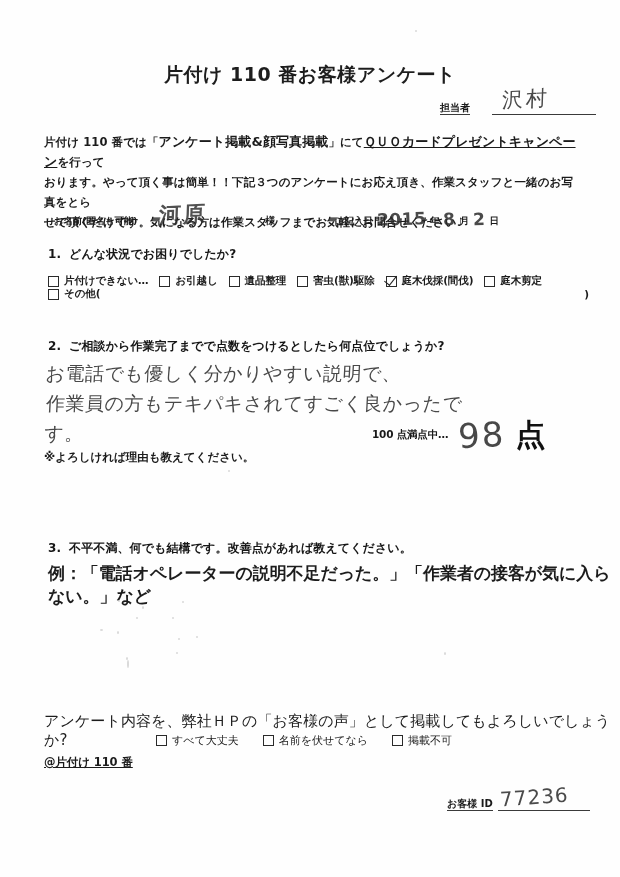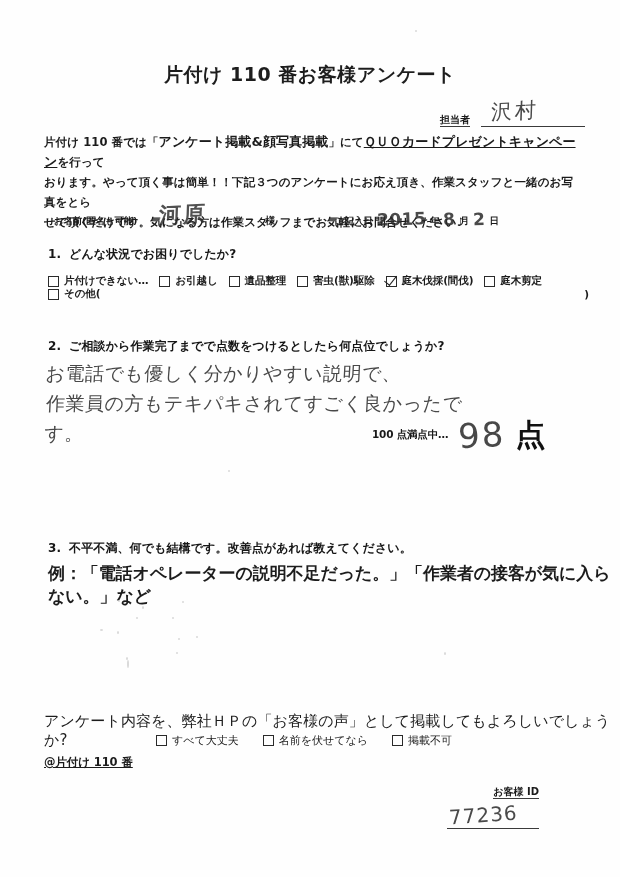--- a/index.html
+++ b/index.html
@@ -30,25 +30,25 @@
     text-align: center;
     font-size: 19px;
     font-weight: bold;
     letter-spacing: 0.5px;
     color: #1d1d1d;
   }
 
   
   .staff-row {
     position: absolute;
-    top: 100px;
+    top: 88px;
     left: 440px;
     display: flex;
     align-items: flex-end;
-    gap: 11px;
+    gap: 22px;
   }
   .staff-label {
     font-size: 10px;
     font-weight: bold;
     border-bottom: 1px solid #3a3a3a;
     padding-bottom: 1px;
     line-height: 1.1;
   }
   .staff-line {
     width: 104px;
@@ -292,21 +292,20 @@
   }
 
   
   .cust-row {
     position: absolute;
     top: 786px;
     left: 447px;
     display: flex;
     align-items: flex-end;
     gap: 5px;
-    flex-direction: column;
   }
   .cust-label {
     font-size: 10px;
     font-weight: bold;
     border-bottom: 1px solid #3a3a3a;
     padding-bottom: 1px;
     line-height: 1.1;
   }
   .cust-line {
     width: 92px;
@@ -420,20 +419,21 @@
     <div>お電話でも優しく分かりやすい説明で、</div>
     <div>作業員の方もテキパキされてすごく良かったです。</div>
   </div>
 
   <div class="score-row">
     <span class="score-of">100 点満点中…</span>
     <span class="hand score-value">98</span>
     <span class="score-unit">点</span>
   </div>
 
+  <div class="note">※よろしければ理由も教えてください。</div>
 
   <div class="q" id="q3">
     <span class="q-num">3.</span><span>不平不満、何でも結構です。改善点があれば教えてください。</span>
   </div>
   <div class="example">例：「電話オペレーターの説明不足だった。」「作業者の接客が気に入らない。」など</div>
 
   <div class="speck" style="left:118px;top:600px;width:2px;height:2px;"></div>
   <div class="speck" style="left:142px;top:606px;width:2px;height:3px;"></div>
   <div class="speck" style="left:136px;top:617px;width:2px;height:2px;"></div>
   <div class="speck" style="left:182px;top:601px;width:2px;height:2px;"></div>

